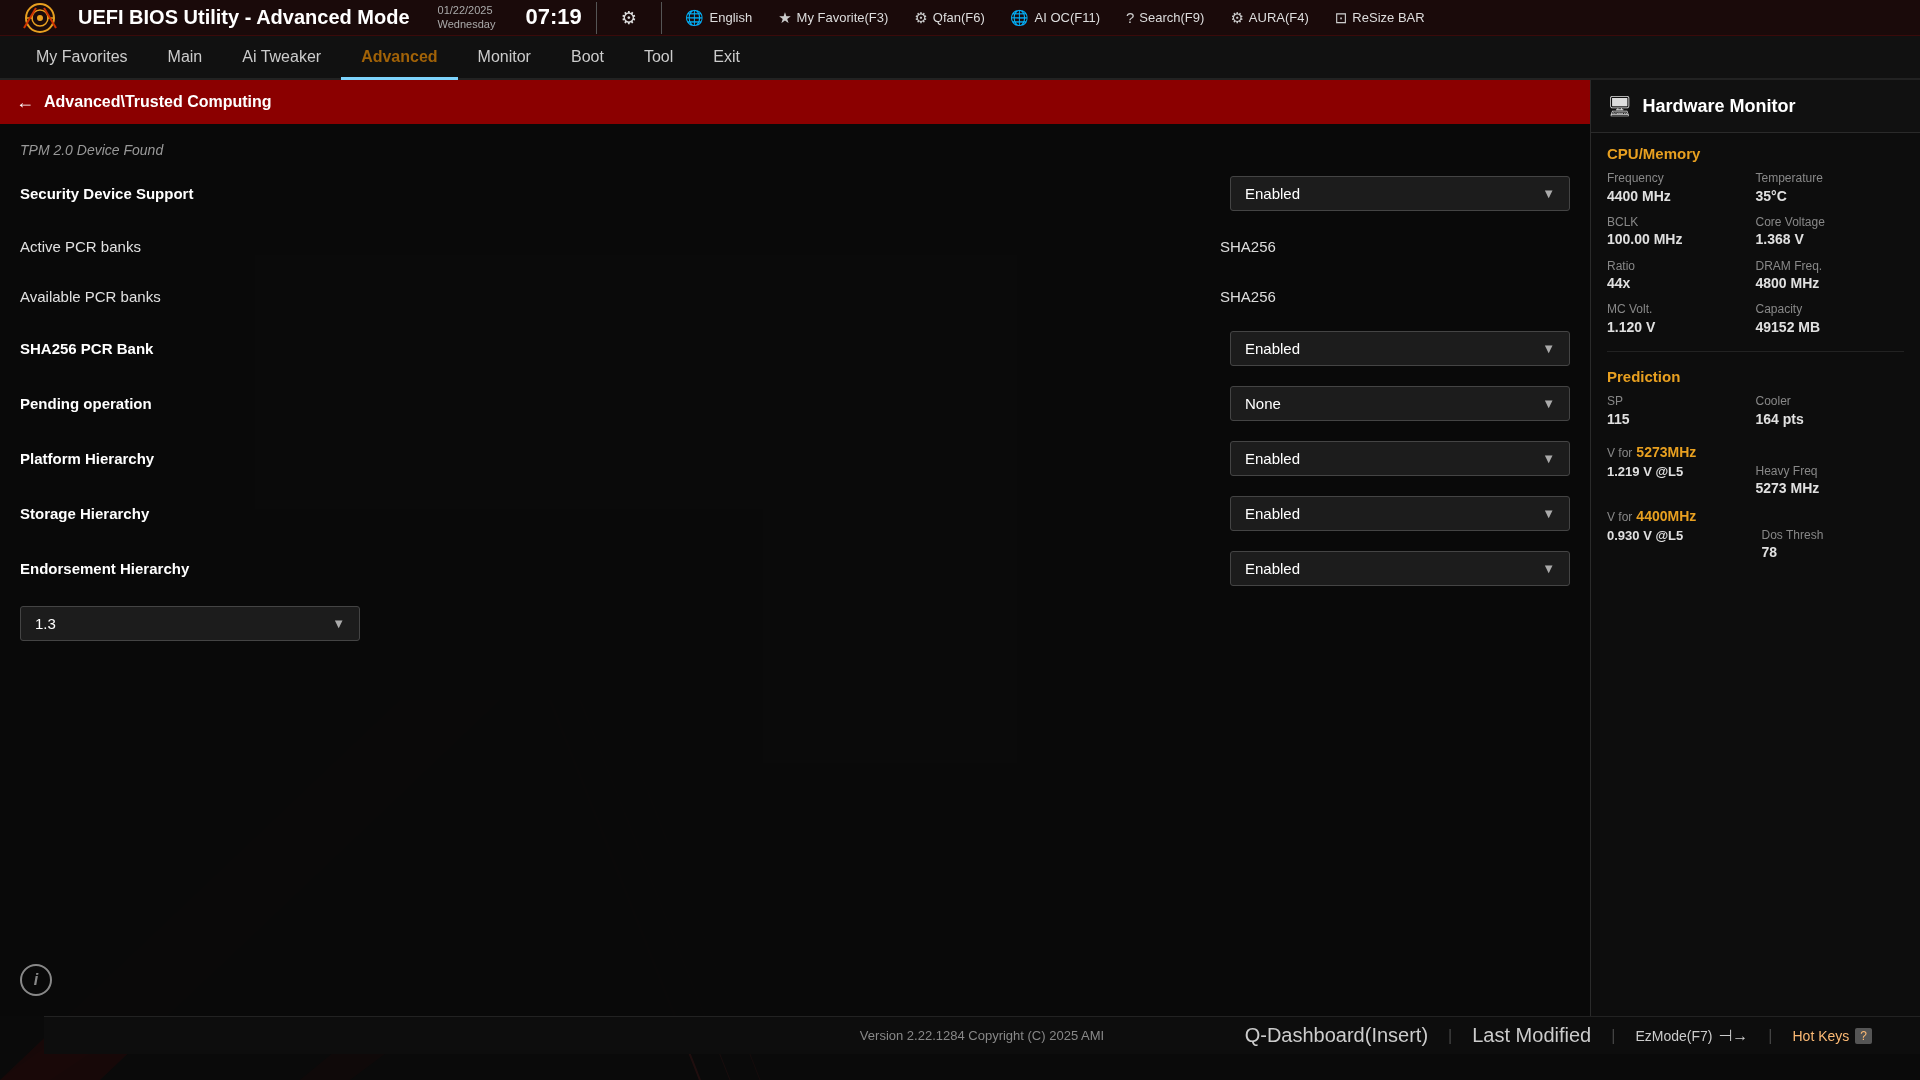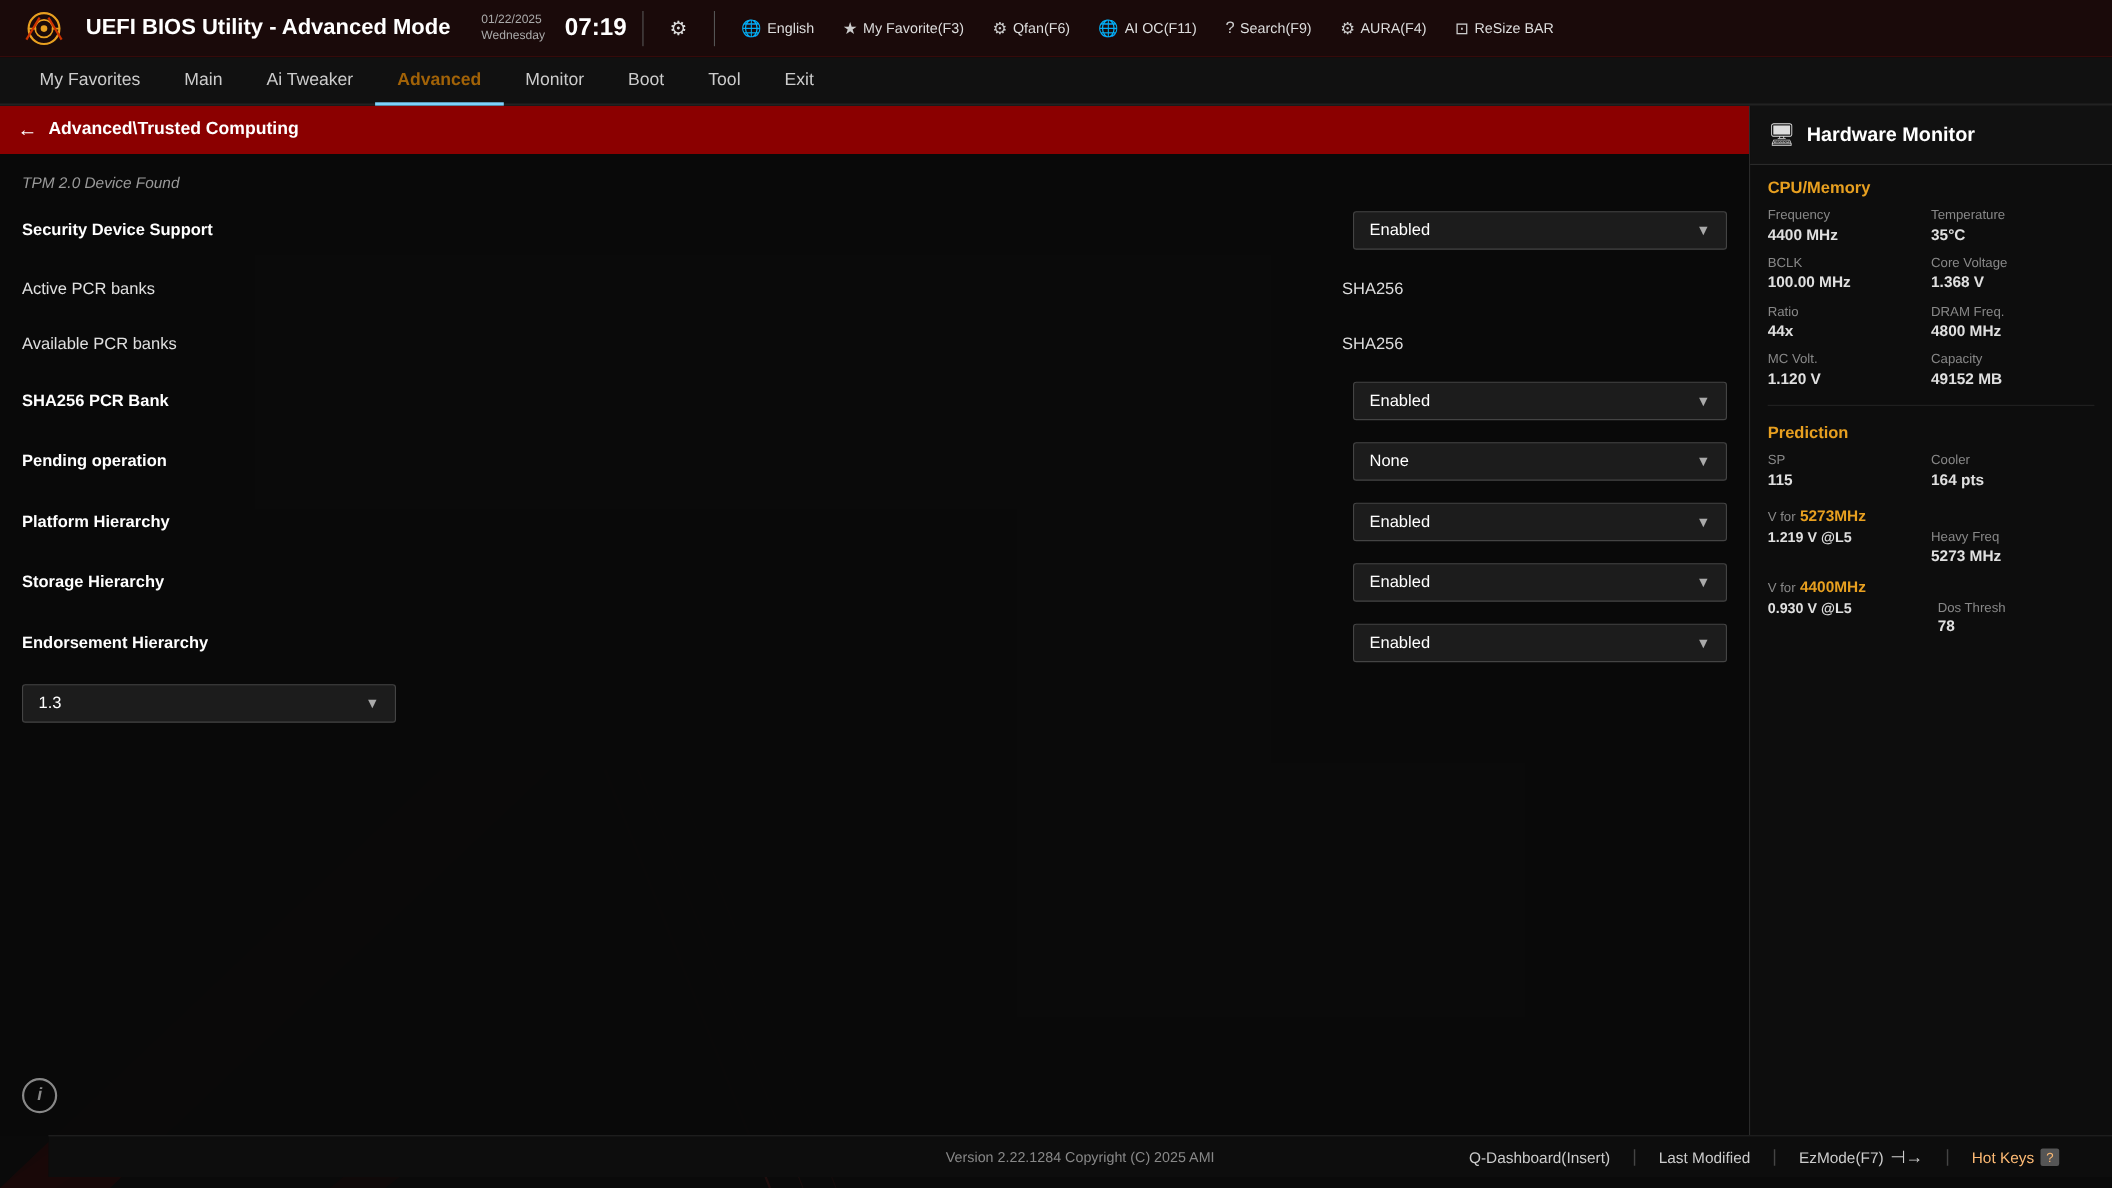--- a/index.html
+++ b/index.html
@@ -13,41 +13,41 @@
       position: relative;
     }
 
     
     .top-bar {
       position: relative;
       z-index: 10;
       display: flex;
       align-items: center;
       background: #1a0a0a;
-      height: 52px;
+      height: 36px;
       padding: 0 16px;
       border-bottom: 1px solid #3a0a0a;
     }
     .logo {
       width: 48px;
       height: 36px;
       margin-right: 14px;
     }
     .app-title {
       font-size: 20px;
       font-weight: 600;
       color: #ffffff;
       margin-right: 28px;
       white-space: nowrap;
     }
     .datetime {
       display: flex;
       flex-direction: column;
       align-items: flex-start;
-      margin-right: 18px;
+      margin-right: 30px;
     }
     .date-text {
       font-size: 11px;
       color: #aaa;
       line-height: 1.2;
     }
     .time-text {
       font-size: 22px;
       font-weight: 700;
       color: #fff;
@@ -297,21 +297,21 @@
     }
     .status-copyright {
       position: absolute;
       left: 50%;
       transform: translateX(-50%);
       font-size: 13px;
       color: #888;
     }
     .status-btn {
       padding: 0 16px;
-      font-size: 14px;
+      font-size: 20px;
       color: #ccc;
       cursor: pointer;
       display: flex;
       align-items: center;
       gap: 6px;
     }
     .status-separator {
       color: #444;
       font-size: 16px;
       padding: 0 4px;

